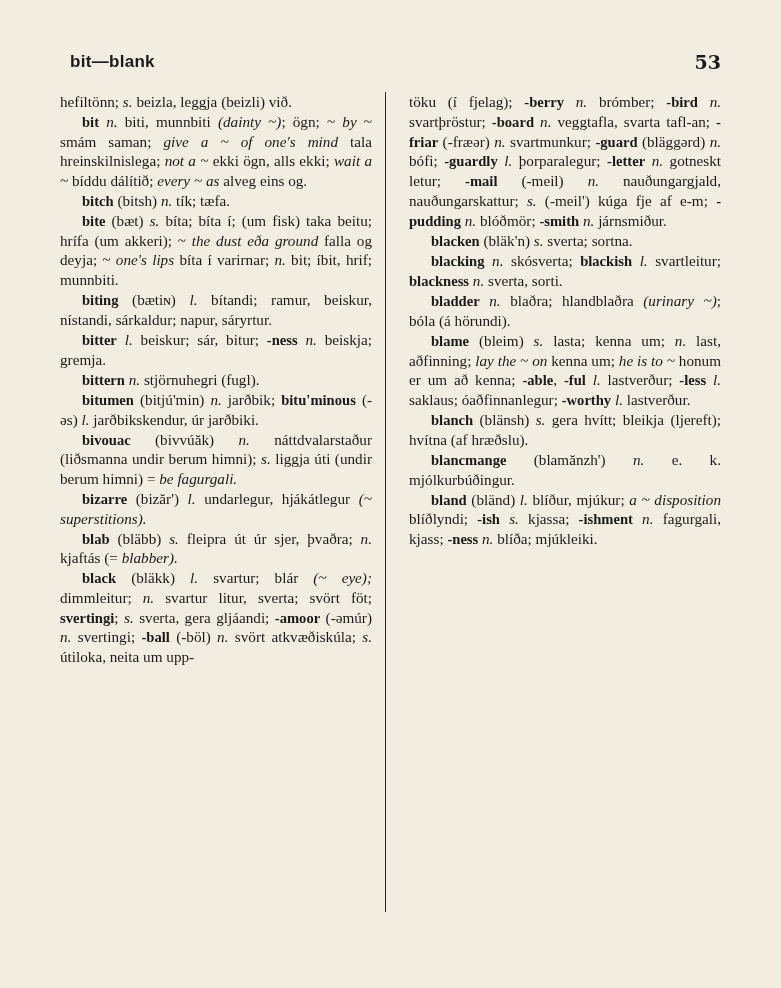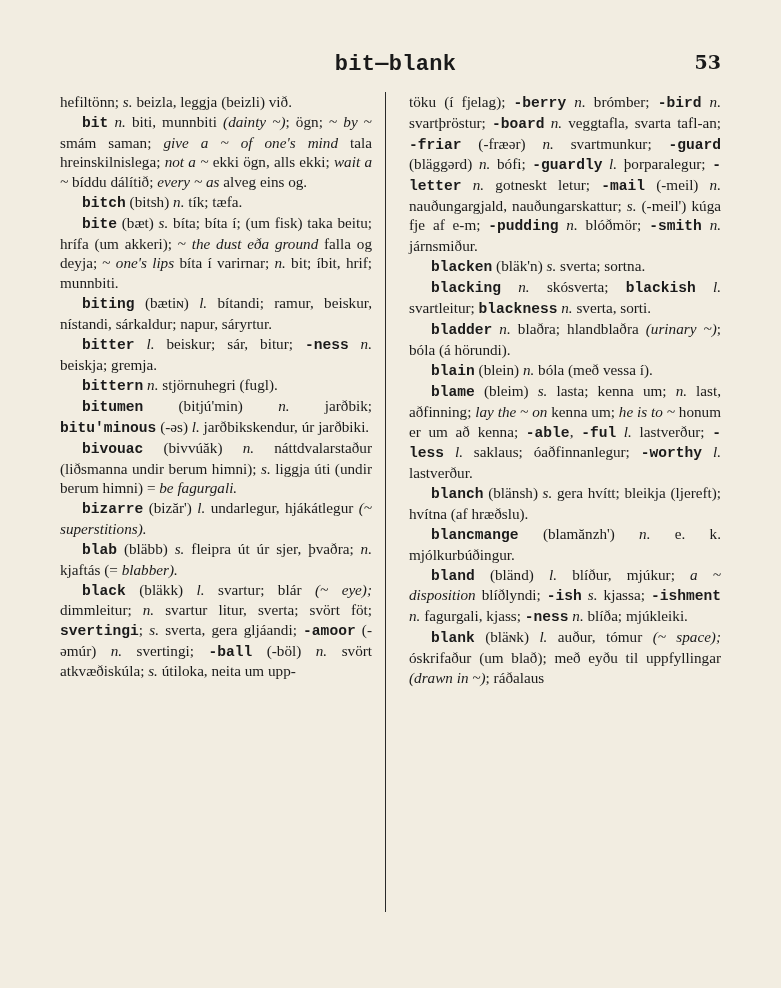--- a/index.html
+++ b/index.html
@@ -20,24 +20,23 @@
     height: 988px;
     box-sizing: border-box;
     padding: 52px 60px 40px 60px;
   }
   .header {
     position: relative;
     height: 34px;
     margin-bottom: 6px;
   }
   .header-title {
-    text-align: center;
-    font-family: Liberation Mono, monospace;
+    font-family: Liberation Sans, sans-serif;
     font-weight: bold;
-    font-size: 22px;
+    font-size: 17px;
     letter-spacing: 0.3px;
     padding-left: 10px;
   }
   .header-page {
     position: absolute;
     right: 0;
     top: -1px;
     font-family: "DejaVu Serif", serif;
     font-weight: bold;
     font-size: 19px;
@@ -63,21 +62,21 @@
     padding-left: 14px;
   }
   .entry {
     margin: 0 0 0.5px 0;
     text-indent: 22px;
   }
   .entry.noindent {
     text-indent: 0;
   }
   .hw {
-    font-family: Liberation Mono, monospace;
+    font-family: Liberation Serif, serif;
     font-weight: bold;
     font-size: 14.6px;
   }
   .it {
     font-style: italic;
   }
 </style>
 </head>
 <body>
 
@@ -101,22 +100,20 @@
         <p class="entry"><span class="hw">bivouac</span><span> (bivvúăk) </span><span class="it">n. </span><span>náttdvalarstaður (liðsmanna undir berum himni); </span><span class="it">s. </span><span>liggja úti (undir berum himni) = </span><span class="it">be fagurgali.</span></p>
         <p class="entry"><span class="hw">bizarre</span><span> (bizăr') </span><span class="it">l. </span><span>undarlegur, hjákátlegur </span><span class="it">(~ superstitions).</span></p>
         <p class="entry"><span class="hw">blab</span><span> (bläbb) </span><span class="it">s. </span><span>fleipra út úr sjer, þvaðra; </span><span class="it">n. </span><span>kjaftás (= </span><span class="it">blabber).</span></p>
         <p class="entry"><span class="hw">black</span><span> (bläkk) </span><span class="it">l. </span><span>svartur; blár </span><span class="it">(~ eye);</span><span> dimmleitur; </span><span class="it">n. </span><span>svartur litur, sverta; svört föt; </span><span class="hw">svertingi</span><span>; </span><span class="it">s. </span><span>sverta, gera gljáandi; </span><span class="hw">-amoor</span><span> (-əmúr) </span><span class="it">n. </span><span>svertingi; </span><span class="hw">-ball</span><span> (-böl) </span><span class="it">n. </span><span>svört atkvæðiskúla; </span><span class="it">s. </span><span>útiloka, neita um upp-</span></p>
       </div>
     <div class="col col-right" id="col-right">
         <p class="entry noindent"><span>töku (í fjelag); </span><span class="hw">-berry</span><span class="it"> n. </span><span>brómber; </span><span class="hw">-bird</span><span class="it"> n. </span><span>svartþröstur; </span><span class="hw">-board</span><span class="it"> n. </span><span>veggtafla, svarta tafl-an; </span><span class="hw">-friar</span><span> (-fræər) </span><span class="it">n. </span><span>svartmunkur; </span><span class="hw">-guard</span><span> (bläggərd) </span><span class="it">n. </span><span>bófi; </span><span class="hw">-guardly</span><span class="it"> l. </span><span>þorparalegur; </span><span class="hw">-letter</span><span class="it"> n. </span><span>gotneskt letur; </span><span class="hw">-mail</span><span> (-meil) </span><span class="it">n. </span><span>nauðungargjald, nauðungarskattur; </span><span class="it">s. </span><span>(-meil') kúga fje af e-m; </span><span class="hw">-pudding</span><span class="it"> n. </span><span>blóðmör; </span><span class="hw">-smith</span><span class="it"> n. </span><span>járnsmiður.</span></p>
         <p class="entry"><span class="hw">blacken</span><span> (bläk'n) </span><span class="it">s. </span><span>sverta; sortna.</span></p>
         <p class="entry"><span class="hw">blacking</span><span class="it"> n. </span><span>skósverta; </span><span class="hw">blackish</span><span class="it"> l. </span><span>svartleitur; </span><span class="hw">blackness</span><span class="it"> n. </span><span>sverta, sorti.</span></p>
         <p class="entry"><span class="hw">bladder</span><span class="it"> n. </span><span>blaðra; hlandblaðra </span><span class="it">(urinary ~)</span><span>; bóla (á hörundi).</span></p>
-        <p class="entry"><span class="hw">blain</span><span> (blein) </span><span class="it">n. </span><span>bóla (með vessa í).</span></p>
         <p class="entry"><span class="hw">blame</span><span> (bleim) </span><span class="it">s. </span><span>lasta; kenna um; </span><span class="it">n. </span><span>last, aðfinning; </span><span class="it">lay the ~ on</span><span> kenna um; </span><span class="it">he is to ~</span><span> honum er um að kenna; </span><span class="hw">-able</span><span>, </span><span class="hw">-ful</span><span class="it"> l. </span><span>lastverður; </span><span class="hw">-less</span><span class="it"> l. </span><span>saklaus; óaðfinnanlegur; </span><span class="hw">-worthy</span><span class="it"> l. </span><span>lastverður.</span></p>
         <p class="entry"><span class="hw">blanch</span><span> (blänsh) </span><span class="it">s. </span><span>gera hvítt; bleikja (ljereft); hvítna (af hræðslu).</span></p>
         <p class="entry"><span class="hw">blancmange</span><span> (blamănzh') </span><span class="it">n. </span><span>e. k. mjólkurbúðingur.</span></p>
         <p class="entry"><span class="hw">bland</span><span> (bländ) </span><span class="it">l. </span><span>blíður, mjúkur; </span><span class="it">a ~ disposition</span><span> blíðlyndi; </span><span class="hw">-ish</span><span class="it"> s. </span><span>kjassa; </span><span class="hw">-ishment</span><span class="it"> n. </span><span>fagurgali, kjass; </span><span class="hw">-ness</span><span class="it"> n. </span><span>blíða; mjúkleiki.</span></p>
-        <p class="entry"><span class="hw">blank</span><span> (bläɴk) </span><span class="it">l. </span><span>auður, tómur </span><span class="it">(~ space);</span><span> óskrifaður (um blað); með eyðu til uppfyllingar </span><span class="it">(drawn in ~)</span><span>; ráðalaus</span></p>
       </div>
   </div>
 
 </div>
 
 </body></html>

